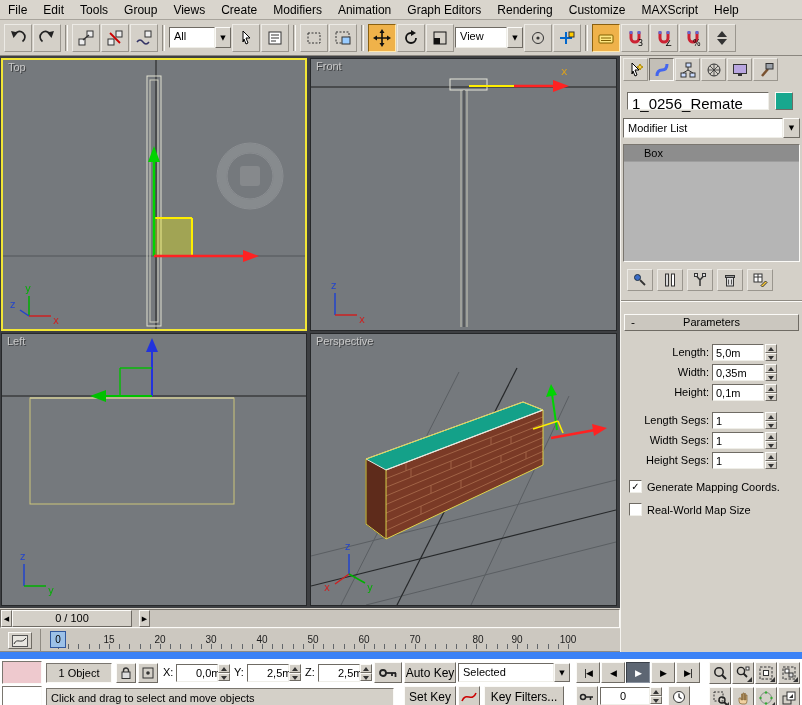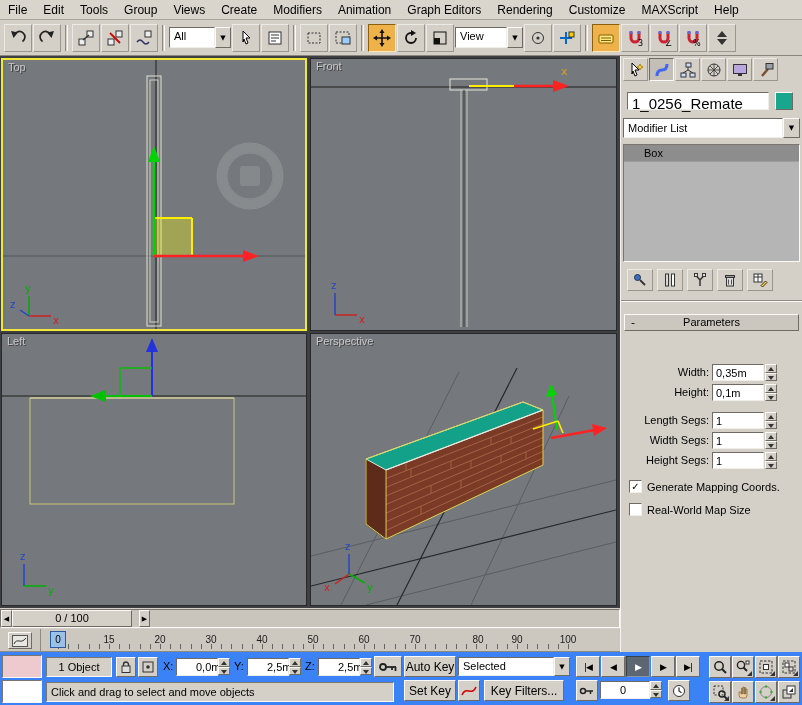--- a/index.html
+++ b/index.html
@@ -63,21 +63,21 @@
 .tsarrow{position:absolute;top:2px;width:11px;height:17px;font-size:7px}
 .tshandle{position:absolute;left:12px;top:2px;width:120px;height:17px;text-align:center;line-height:15px;font-size:11px}
 
 .trackbar{left:0;top:629px;width:620px;height:23px;background:#ccc8c0;border-bottom:1px solid #8f8b83}
 .tbicon{position:absolute;left:8px;top:3px;width:24px;height:17px}
 .ruler{position:absolute;left:40px;top:0;width:580px;height:22px;border-left:1px solid #8f8b83}
 .tick{position:absolute;top:5px;transform:translateX(-50%);font-size:10px;color:#1c1c1c}
 .ticks{position:absolute;left:17px;width:511px;bottom:2px;height:5px;background:repeating-linear-gradient(90deg,#62666a 0 1px,transparent 1px 10.2px)}
 .marker{position:absolute;left:9px;top:2px;width:16px;height:17px;background:#9cc1e8;border:1px solid #30589e;text-align:center;line-height:15px;font-size:10px}
 
-.statusbar{left:0;top:652px;width:802px;height:53px;background:#3b82f6;border-top:1px solid #3b82f6}
+.statusbar{left:0;top:652px;width:802px;height:53px;background:#ffffff;border-top:7px solid #3b82f6}
 .listener-pink{position:absolute;left:2px;top:2px;width:40px;height:23px;background:#eec9ce;border:1px solid;border-color:#7a766f #fbfaf7 #fbfaf7 #7a766f}
 .listener-white{position:absolute;left:2px;top:27px;width:40px;height:23px;background:#fff;border:1px solid;border-color:#7a766f #fbfaf7 #fbfaf7 #7a766f}
 .selcount{position:absolute;left:46px;top:4px;width:66px;height:20px;text-align:center;line-height:18px;font-size:11px}
 .sicon{position:absolute;width:20px;height:20px;top:4px}
 .slabel{position:absolute;top:7px;font-size:11px}
 .sfield{position:absolute;top:5px;width:42px;height:18px;padding:2px 19px;font-size:11px}
 .sbtnw{position:absolute;height:21px;font-size:12px}
 .pb{position:absolute;top:3px;width:24px;height:21px;font-size:9px;letter-spacing:-1px}
 .pb.dark{background:#5d6673;color:#fff;border-color:#3a4049 #8a93a0 #8a93a0 #3a4049}
 .zbtn{position:absolute;width:22px;height:22px}
@@ -473,20 +473,28 @@
         </div>
     </div>
 
     <div class="cpdiv"></div>
 
     <div class="rollhead raised">
       <span class="rollminus glyph">-</span>
       <span>Parameters</span>
     </div>
 
+    <div class="prow" style="top:288px">
+      <span class="plabel">Length:</span>
+      <span class="pfield wfield">5,0m</span>
+      <span class="spin" style="left:144px;top:0">
+          <span class="sb up"></span>
+          <span class="sb dn"></span>
+        </span>
+    </div>
     <div class="prow" style="top:308px">
       <span class="plabel">Width:</span>
       <span class="pfield wfield">0,35m</span>
       <span class="spin" style="left:144px;top:0">
           <span class="sb up"></span>
           <span class="sb dn"></span>
         </span>
     </div>
     <div class="prow" style="top:328px">
       <span class="plabel">Height:</span>

